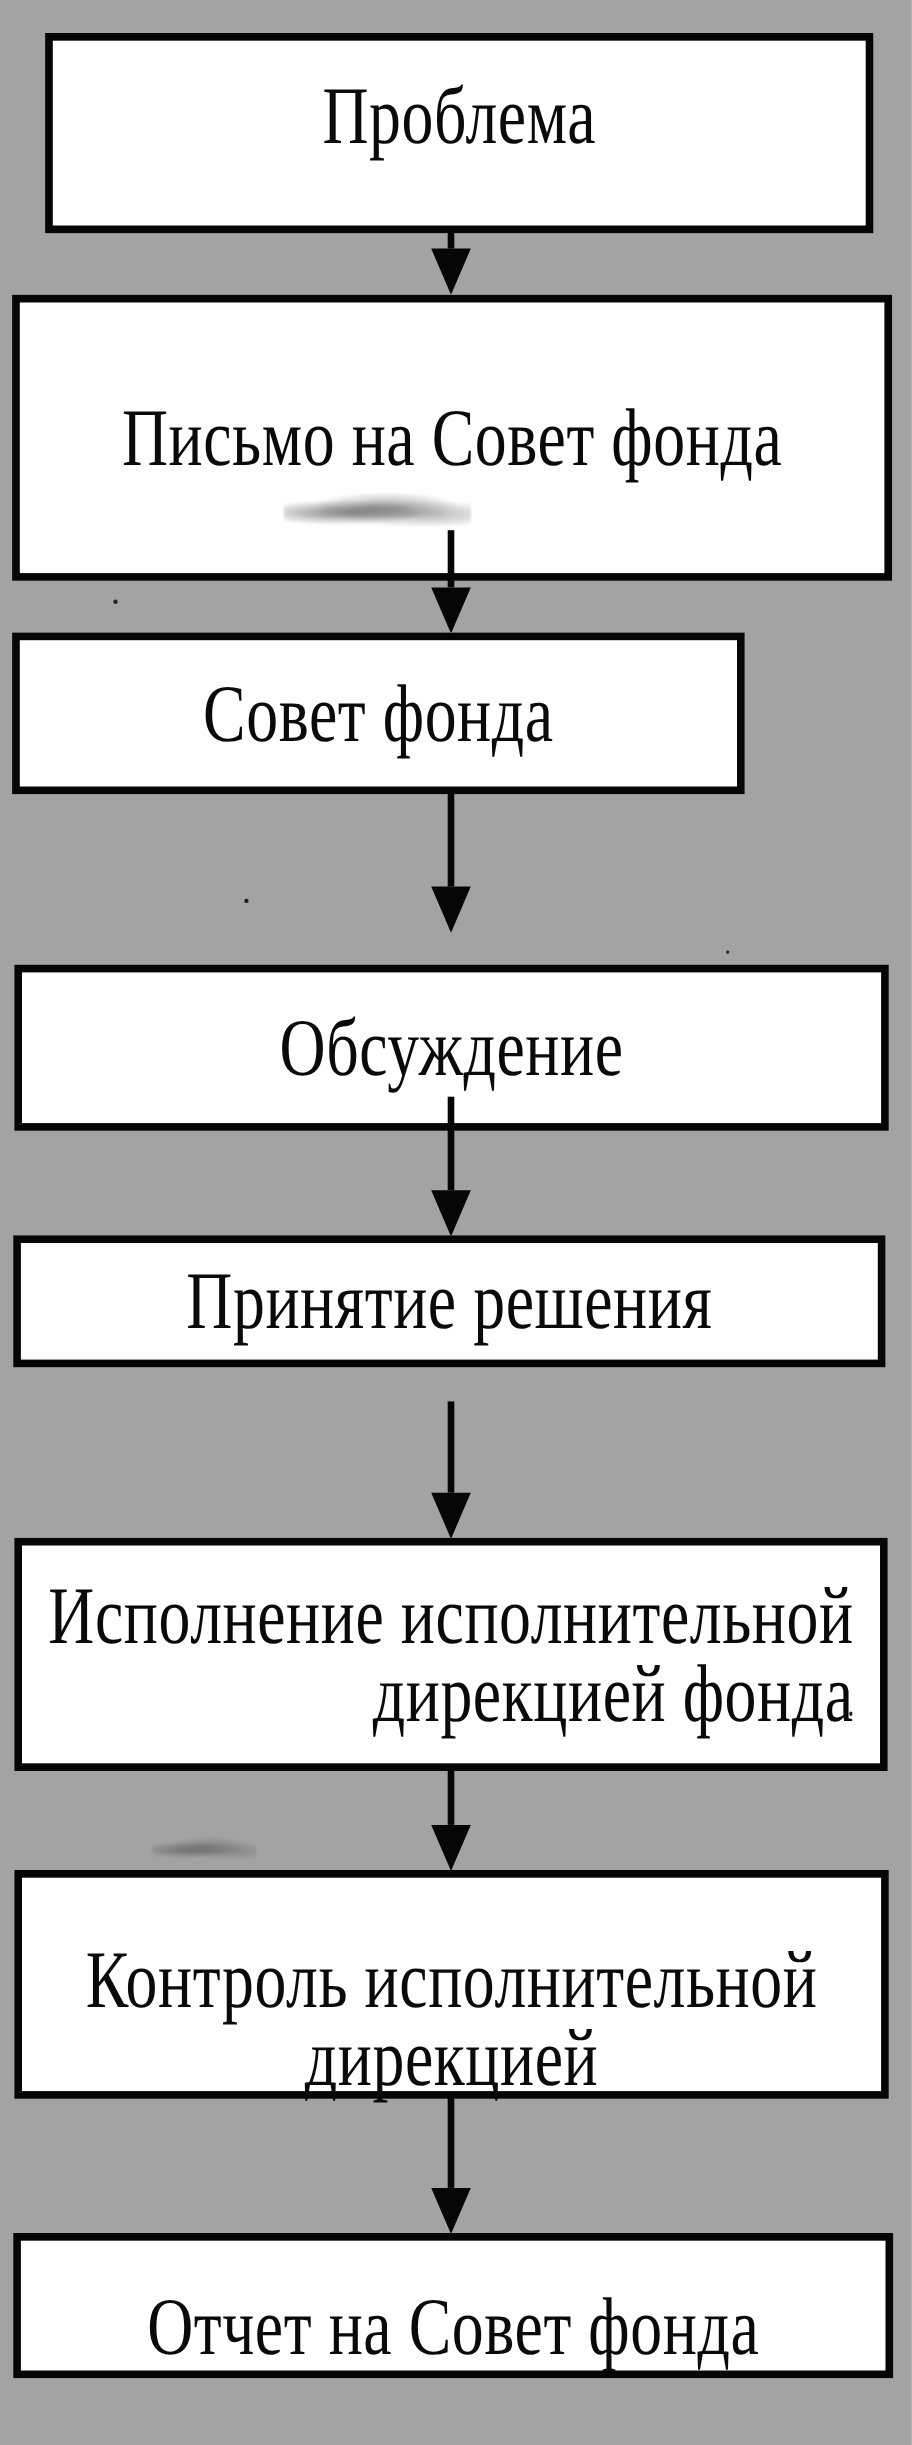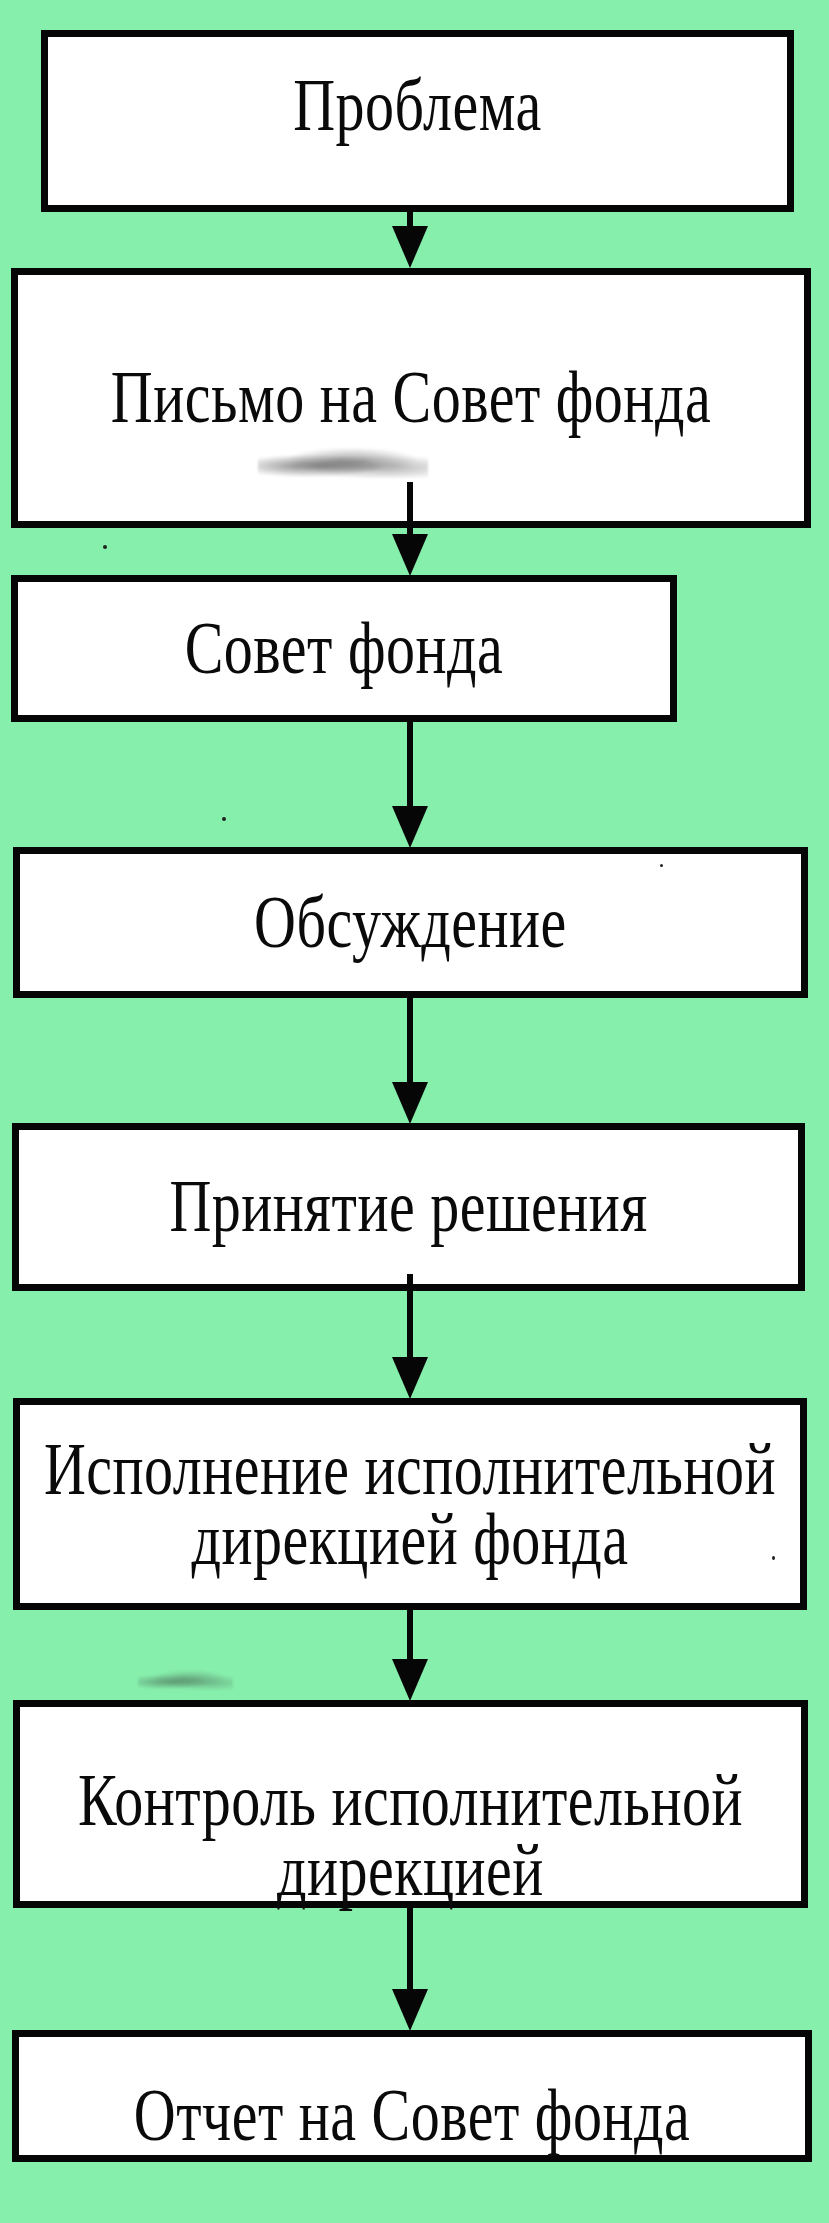--- a/index.html
+++ b/index.html
@@ -4,21 +4,21 @@
 <style>
   html, body {
     margin: 0;
     padding: 0;
     background: #ffffff;
   }
   .canvas {
     position: relative;
     width: 829px;
     height: 2223px;
-    background: #86efac;
+    background: #a3a3a3;
     overflow: hidden;
     font-family: "Liberation Serif", serif;
   }
   .fbox {
     position: absolute;
     box-sizing: border-box;
     border: 7px solid #060606;
     background: #ffffff;
     display: flex;
     align-items: center;
@@ -32,23 +32,23 @@
     line-height: 0.95;
     letter-spacing: 0.5px;
     transform: scaleY(1.28);
     transform-origin: center center;
     white-space: pre-line;
   }
   
   #box-1 { left: 41px;  top: 30px;   width: 753px; height: 182px; padding-bottom: 30px; }
   #box-2 { left: 11px;  top: 268px;  width: 800px; height: 260px; }
   #box-3 { left: 11px;  top: 575px;  width: 666px; height: 147px; }
-  #box-4 { left: 13px;  top: 847px;  width: 795px; height: 151px; }
-  #box-5 { left: 12px;  top: 1123px; width: 793px; height: 168px; }
-  #box-6 { left: 13px;  top: 1398px; width: 794px; height: 212px; }
+  #box-4 { left: 13px;  top: 877px;  width: 795px; height: 151px; }
+  #box-5 { left: 12px;  top: 1123px; width: 793px; height: 120px; }
+  #box-6 { left: 13px;  top: 1398px; width: 794px; height: 212px; text-align: right; }
   #box-7 { left: 13px;  top: 1700px; width: 795px; height: 208px; padding-top: 62px; justify-content: center; }
   #box-8 { left: 12px;  top: 2030px; width: 800px; height: 132px; padding-top: 40px; }
 
   .flow-arrow {
     position: absolute;
     left: 392px;
     width: 36px;
   }
   .flow-arrow .stem {
     position: absolute;

